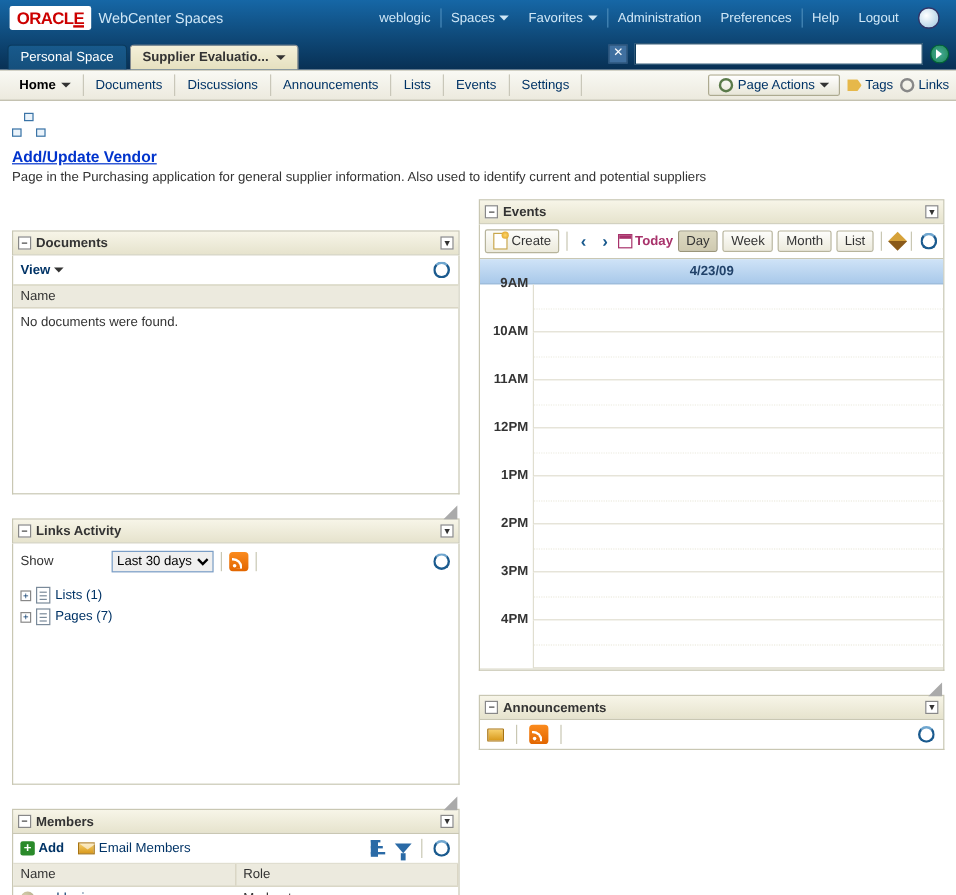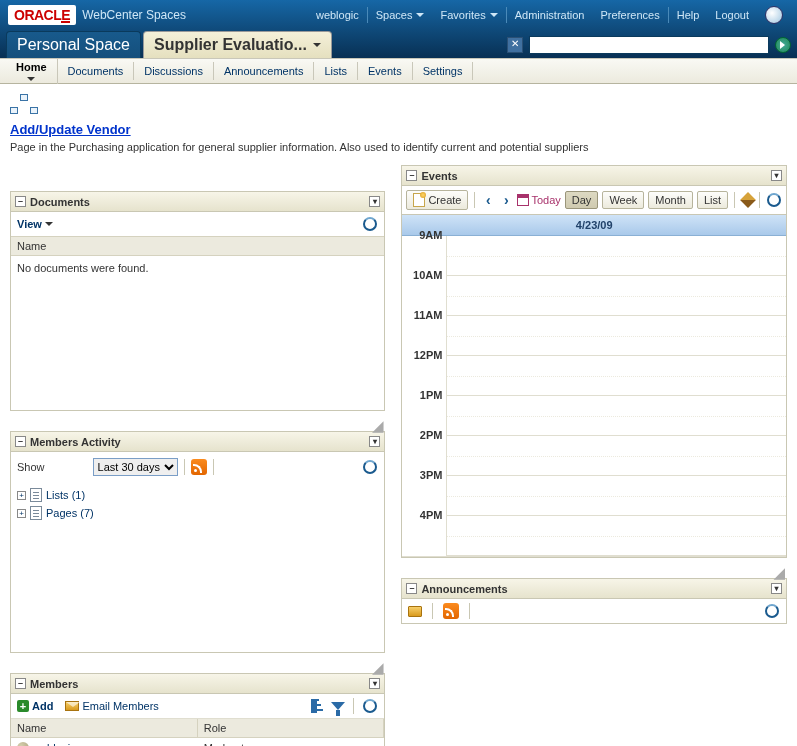--- a/index.html
+++ b/index.html
@@ -10,31 +10,31 @@
   .logo { background:#fff; padding:2px 6px; font-weight:bold; color:#cc0000; font-size:14px; letter-spacing:-0.5px; border-radius:2px; }
   .logo .e { border-bottom:2px solid #cc0000; display:inline-block; line-height:12px; }
   .appname { color:#cfe7f7; font-size:12px; margin-left:6px; }
   .banner-right { margin-left:auto; display:flex; align-items:center; gap:0; color:#cfe7f7; font-size:11px; }
   .banner-right .bitem { padding:0 8px; cursor:pointer; display:flex; align-items:center; gap:4px; }
   .sep { width:1px; height:16px; background:#4a8ab9; }
   .tri { width:0; height:0; border-left:4px solid transparent; border-right:4px solid transparent; border-top:4px solid #cfe7f7; display:inline-block; }
   .globe-icon { width:18px; height:18px; background: radial-gradient(circle at 6px 6px, #fff, #9ec5e0); border-radius:50%; border:1px solid #336; }
   
   .tabrow { height:28px; background:linear-gradient(#0f4a7a,#083054); display:flex; align-items:flex-end; padding:0 6px; position:relative; }
-  .tab { background:linear-gradient(#185a8c,#154f7c); color:#fff; padding:4px 10px; font-size:16px; border:1px solid #0a3a5c; border-bottom:none; border-radius:4px 4px 0 0; margin-right:2px; cursor:pointer; }
+  .tab { background:linear-gradient(#185a8c,#154f7c); color:#fff; padding:4px 10px; font-size:11px; border:1px solid #0a3a5c; border-bottom:none; border-radius:4px 4px 0 0; margin-right:2px; cursor:pointer; }
   .tab.active { background:linear-gradient(#f4f0d9,#e5e0bf); color:#333; font-weight:bold; border-color:#999; display:flex; align-items:center; gap:6px;}
   .tabrow-right { margin-left:auto; display:flex; align-items:center; gap:6px; padding-bottom:4px; }
   .icon-btn { width:16px; height:16px; background:#4070a0; border:1px solid #2a5075; display:inline-block; cursor:pointer; position:relative; }
   .x-icon::before { content:"✕"; color:#fff; font-size:10px; position:absolute; left:3px; top:0px; }
   .search-box { width:240px; height:18px; background:#fff; border:1px solid #0b3a5c; }
   .go-btn { width:16px; height:16px; background:radial-gradient(#4a9,#285); border-radius:50%; border:1px solid #063; position:relative; cursor:pointer; }
   .go-btn::after { content:""; position:absolute; left:4px; top:3px; width:0; height:0; border-left:5px solid #fff; border-top:4px solid transparent; border-bottom:4px solid transparent; }
   
   .toolbar { height:26px; background:linear-gradient(#f9f9f4,#eceade); border-top:1px solid #c9c7b9; border-bottom:1px solid #b6b49f; display:flex; align-items:center; padding:0 6px; font-size:11px; }
-  .tbitem { padding:3px 10px; color:#003366; border-right:1px solid #c9c7b9; cursor:pointer; display:flex; align-items:center; gap:4px;flex-direction:column; }
+  .tbitem { padding:3px 10px; color:#003366; border-right:1px solid #c9c7b9; cursor:pointer; display:flex; align-items:center; gap:4px; }
   .tbitem.home { font-weight:bold; color:#000; }
   .tri-dark { width:0; height:0; border-left:4px solid transparent; border-right:4px solid transparent; border-top:4px solid #333; display:inline-block; }
   .toolbar-right { margin-left:auto; display:flex; align-items:center; gap:6px; }
   .page-actions { background:linear-gradient(#fff,#e8e6d8); border:1px solid #adaa90; padding:2px 8px; border-radius:2px; display:flex; align-items:center; gap:4px; cursor:pointer; color:#003366; }
   .tag-link, .links-link { display:flex; align-items:center; gap:3px; color:#003366; cursor:pointer; }
   
   .page { padding:10px; }
   .org-icon { width:30px; height:22px; display:inline-block; position:relative; }
   .org-icon span { position:absolute; width:8px; height:7px; border:1px solid #3a73a6; background:#eaf3fb; }
   .title-link { color:#0033cc; font-size:13px; font-weight:bold; text-decoration:underline; display:inline-block; margin-top:4px; }
@@ -63,21 +63,21 @@
   .tree { padding:4px 6px 10px; }
   .tree-row { display:flex; align-items:center; gap:4px; padding:2px 0; color:#003366; cursor:pointer; }
   .exp-box { width:9px; height:9px; border:1px solid #888; background:#fff; display:inline-flex; align-items:center; justify-content:center; font-size:8px; line-height:7px; }
   .list-icon { width:12px; height:14px; background:#fff; border:1px solid #7a8a9a; display:inline-block; position:relative; }
   .list-icon::before { content:""; position:absolute; left:2px; top:3px; right:2px; height:1px; background:#7a8a9a; box-shadow:0 3px 0 #7a8a9a, 0 6px 0 #7a8a9a; }
   
   .events-toolbar { padding:4px; display:flex; align-items:center; gap:4px; border-bottom:1px solid #c9c7b3; }
   .ev-btn { background:linear-gradient(#fdfdfb,#eceadc); border:1px solid #b7b49c; padding:2px 6px; border-radius:2px; cursor:pointer; font-size:11px; display:flex; align-items:center; gap:3px; }
   .ev-btn.active { background:linear-gradient(#ddd9c2,#cfcab0); border-color:#9a957a; }
   .nav-arrow { width:14px; height:14px; display:inline-flex; align-items:center; justify-content:center; cursor:pointer; font-size:14px; color:#1a5a8e; font-weight:bold; }
-  .today-link { color:#a8326b; font-weight:normal; cursor:pointer; display:flex; align-items:center; gap:2px; }
+  .today-link { color:#a8326b; font-weight:bold; cursor:pointer; display:flex; align-items:center; gap:2px; }
   .cal-ic { width:12px; height:12px; display:inline-block; border:1px solid #a8326b; position:relative; background:#fff; }
   .cal-ic::before { content:""; position:absolute; top:0; left:0; right:0; height:3px; background:#a8326b; }
   .ev-sep { width:1px; height:16px; background:#c9c7b3; margin:0 2px; }
   .pencil-ic { width:14px; height:14px; display:inline-block; background:linear-gradient(135deg,#d6a23a 50%,#8a5a1a 50%); transform:rotate(45deg) scale(0.8); cursor:pointer; }
   .date-hd { background:linear-gradient(#cfe3f7,#a9c9ea); text-align:center; font-weight:bold; padding:4px; border-bottom:1px solid #8ab0d4; color:#21426a; }
   .cal-grid { display:flex; border-bottom:1px solid #e0ded0; }
   .time-col { width:45px; }
   .time-cell { height:40px; border-right:1px solid #e0ded0; text-align:right; padding-right:4px; font-weight:bold; color:#333; font-size:11px; position:relative; }
   .time-cell span { position:absolute; right:4px; top:-7px; }
   .slot-col { flex:1; }
@@ -155,20 +155,35 @@
   <span class="tbitem home">
       <span>Home</span>
       <span class="tri-dark"></span>
     </span>
   <span class="tbitem">Documents</span>
   <span class="tbitem">Discussions</span>
   <span class="tbitem">Announcements</span>
   <span class="tbitem">Lists</span>
   <span class="tbitem">Events</span>
   <span class="tbitem">Settings</span>
+  <div class="toolbar-right">
+    <span class="page-actions">
+        <span class="gear"></span>
+        <span>Page Actions</span>
+        <span class="tri-dark"></span>
+      </span>
+    <span class="tag-link">
+        <span class="tag-ic"></span>
+        <span>Tags</span>
+      </span>
+    <span class="links-link">
+        <span class="link-ic"></span>
+        <span>Links</span>
+      </span>
+  </div>
 </div>
 
 <div class="page">
   <span class="org-icon">
     <span style="left:10px; top:0;"></span>
     <span style="left:0; top:13px;"></span>
     <span style="left:20px; top:13px;"></span>
   </span><br>
   <a class="title-link">Add/Update Vendor</a>
   <div class="subtitle">Page in the Purchasing application for general supplier information. Also used to identify current and potential suppliers</div>
@@ -196,21 +211,21 @@
           <div class="col-hd">Name</div>
           <div class="empty-msg">No documents were found.</div>
           <div style="height:130px"></div>
         </div>
       </div>
       <div class="resize-grip">◢</div>
 
       <div class="panel">
         <div class="panel-hd">
           <span class="collapse-icon">–</span>
-          <span>Members Activity</span>
+          <span>Links Activity</span>
           <span class="spacer"></span>
           <span class="right-ic">▾</span>
         </div>
         <div class="panel-body">
           <div class="activity-toolbar">
             <span>Show</span>
             <select class="days"><option>Last 30 days</option></select>
             <span class="ev-sep"></span>
             <span class="rss-ic"></span>
             <span class="ev-sep"></span>

